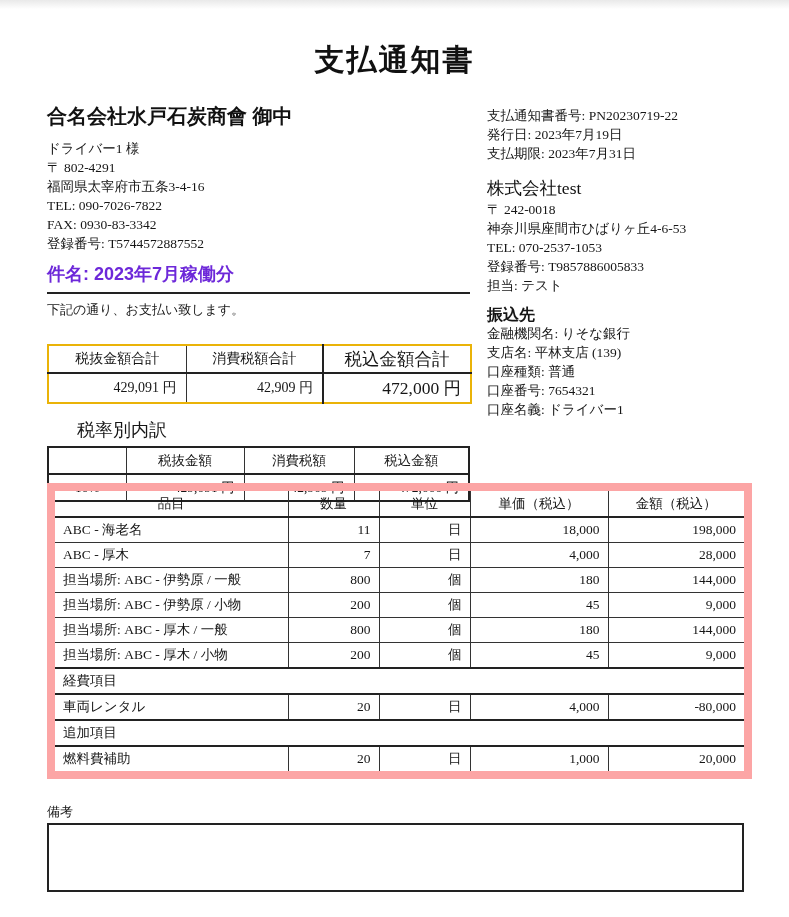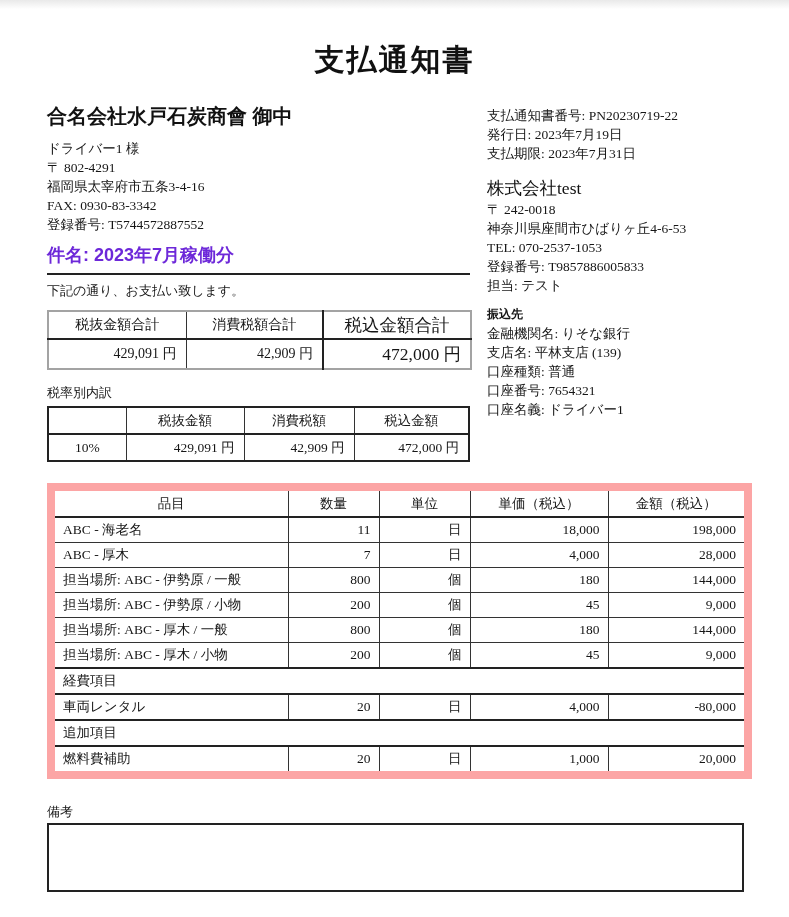--- a/index.html
+++ b/index.html
@@ -18,37 +18,37 @@
   .col-right{position:absolute;left:487px;top:106px;width:262px;}
   .recipient-company{font-family:"Liberation Sans","DejaVu Sans",sans-serif;
     font-size:20px;font-weight:bold;margin:0 0 9px 0;color:#111;}
   .line{line-height:19px;height:19px;white-space:nowrap;}
   .subject-line{font-family:"Liberation Sans","DejaVu Sans",sans-serif;
     font-size:18px;font-weight:bold;color:#6d28d9;
     margin-top:9px;padding-bottom:6px;border-bottom:2px solid #222;}
   .note-line{margin-top:7px;font-size:13px;line-height:17px;}
   
   table{border-collapse:collapse;table-layout:fixed;}
-  .totals-table{margin-top:11px;width:423px;border:2px solid #a3a3a3;}
+  .totals-table{margin-top:26px;width:423px;border:2px solid #eab308;}
   .totals-table th{border:1px solid #333;border-bottom:2px solid #222;
     font-weight:normal;font-size:14px;text-align:center;height:26px;padding:0 4px;}
   .totals-table td{border:1px solid #333;text-align:right;font-size:14px;
     height:28px;padding:0 9px 0 4px;}
   .totals-table .big{font-size:17.5px;}
   .totals-table .strong-left{border-left:2px solid #222;border-radius:9px;}
-  .section-label-text{margin-top:14px;font-size:13px;}
+  .section-label-text{margin-top:14px;font-size:18px;margin-left:30px;}
   .tax-table{margin-top:4px;width:421px;border:2px solid #222;}
   .tax-table th{border:1px solid #333;border-bottom:2px solid #222;font-weight:normal;
     font-size:13.5px;text-align:center;height:25px;padding:0 14px;}
   .tax-table td{border:1px solid #333;font-size:13.5px;height:25px;padding:0 9px 0 4px;text-align:right;}
   .tax-table td.center{text-align:center;padding:0 4px;}
   
   .issuer-company{font-size:17.5px;margin-top:13px;line-height:24px;color:#111;}
   .bank-label{font-family:"Liberation Sans","DejaVu Sans",sans-serif;
-    font-weight:bold;font-size:12px;margin-top:10px;line-height:19px;}
+    font-weight:bold;font-size:16px;margin-top:10px;line-height:19px;}
   
   .items-table{position:absolute;left:47px;top:483px;width:697px;border:8px solid #fca5a5;}
   .items-table th{border:1px solid #333;border-bottom:2px solid #222;font-weight:normal;
     font-size:13.5px;text-align:center;height:25px;padding:0 6px;}
   .items-table td{border:1px solid #333;font-size:13.5px;height:24px;padding:0 8px;}
   .items-table td.left{text-align:left;}
   .items-table td.right{text-align:right;}
   .items-table tr.section-row td{border-top:2px solid #222;border-bottom:2px solid #222;
     text-align:left;}
   
@@ -61,20 +61,21 @@
 
 <div class="top-fade"></div>
 
 <div class="doc-title">支払通知書</div>
 
 <div class="col-left">
   <div class="recipient-company">合名会社水戸石炭商會 御中</div>
   <div class="line">ドライバー1 様</div>
   <div class="line">〒 802-4291</div>
   <div class="line">福岡県太宰府市五条3-4-16</div>
+  <div class="line">TEL: 090-7026-7822</div>
   <div class="line">FAX: 0930-83-3342</div>
   <div class="line">登録番号: T5744572887552</div>
 
   <div class="subject-line">件名: 2023年7月稼働分</div>
   <div class="note-line">下記の通り、お支払い致します。</div>
 
   <table class="totals-table">
     <colgroup>
         <col style="width:138px">
         <col style="width:137px">

